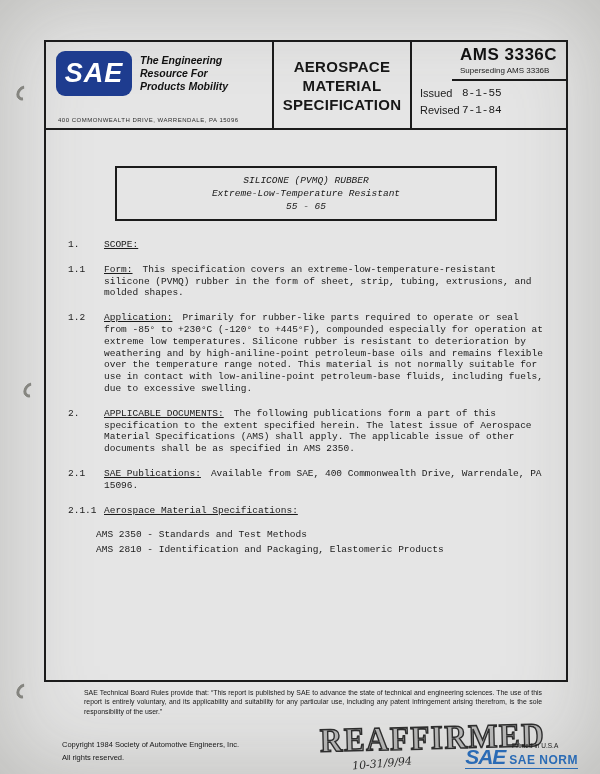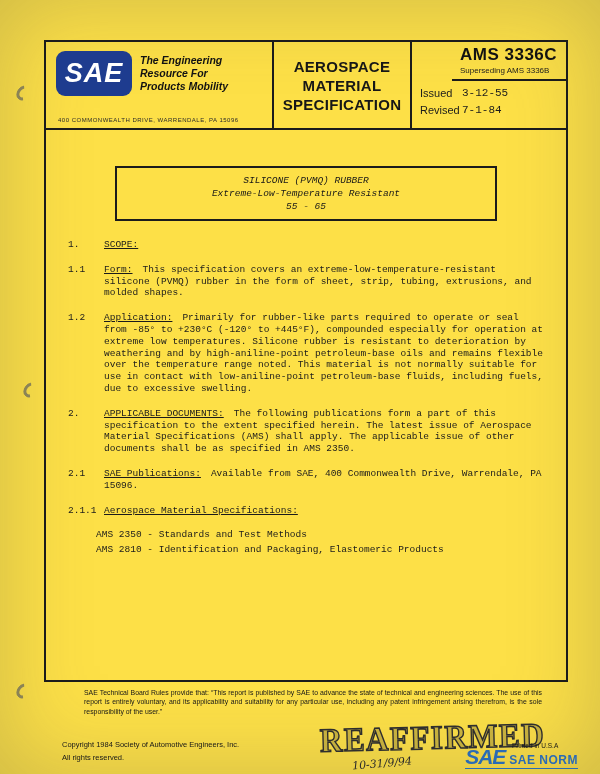--- a/index.html
+++ b/index.html
@@ -1,19 +1,19 @@
 <!DOCTYPE html>
 <html><head>
 <meta charset="utf-8">
 <style>
   * { margin:0; padding:0; box-sizing:border-box; }
   html,body { width:600px; height:774px; }
   body { font-family:"Liberation Sans",sans-serif; background:#b9b9b3; }
 
-  .page { position:relative; width:600px; height:774px; background:#fde047;
+  .page { position:relative; width:600px; height:774px; background:#e5e5e5;
           overflow:hidden; box-shadow: inset 0 0 90px rgba(80,80,70,0.28); }
 
   
   .punch { position:absolute; width:13px; height:16px; border:3px solid #63635c;
            border-radius:50%; border-top-color:transparent; border-right-color:transparent;
            transform:rotate(40deg); opacity:0.7; }
   .p1 { left:17px; top:85px; }
   .p2 { left:24px; top:382px; }
   .p3 { left:17px; top:683px; }
 
@@ -109,21 +109,21 @@
       </div>
 
       <div class="hdr-right">
         <div class="docnum-box">
           <div class="docnum">AMS 3336C</div>
           <div class="superseding">Superseding AMS 3336B</div>
         </div>
         <div class="dates-box">
           <div class="date-row">
             <span class="dlabel">Issued</span>
-            <span class="dval">3-12-55</span>
+            <span class="dval">8-1-55</span>
           </div>
           <div class="date-row">
             <span class="dlabel">Revised</span>
             <span class="dval">7-1-84</span>
           </div>
         </div>
       </div>
     </div>
 
     <div class="title-box">

